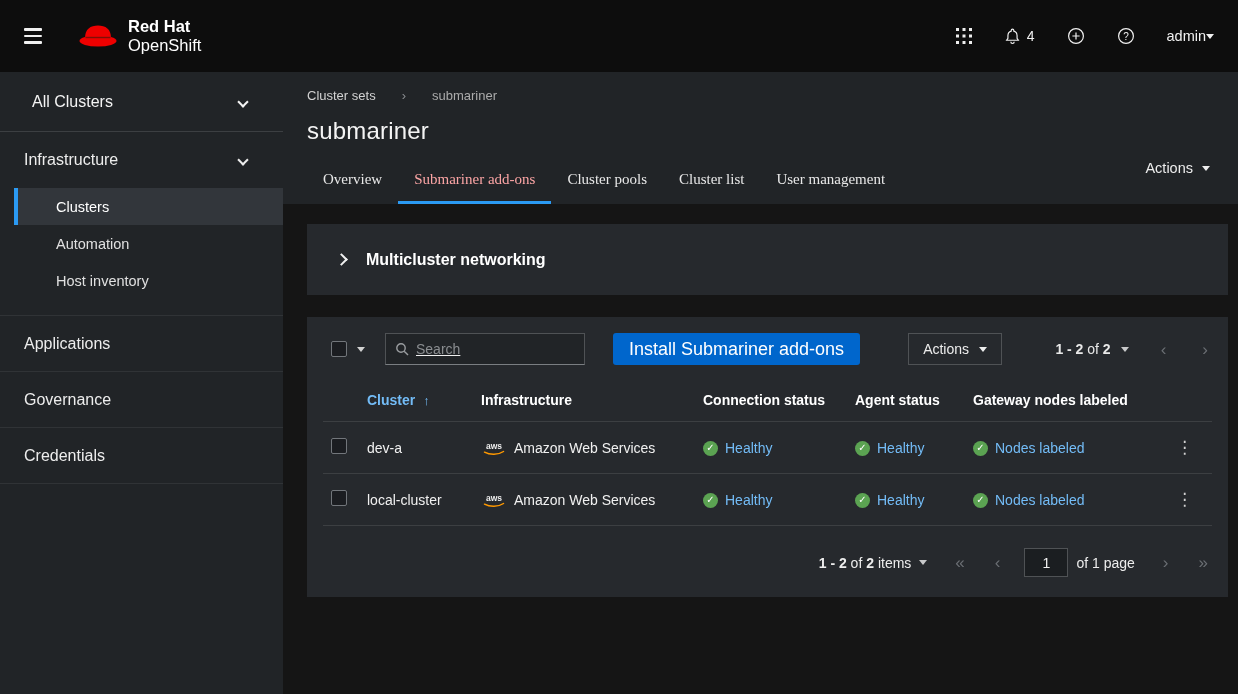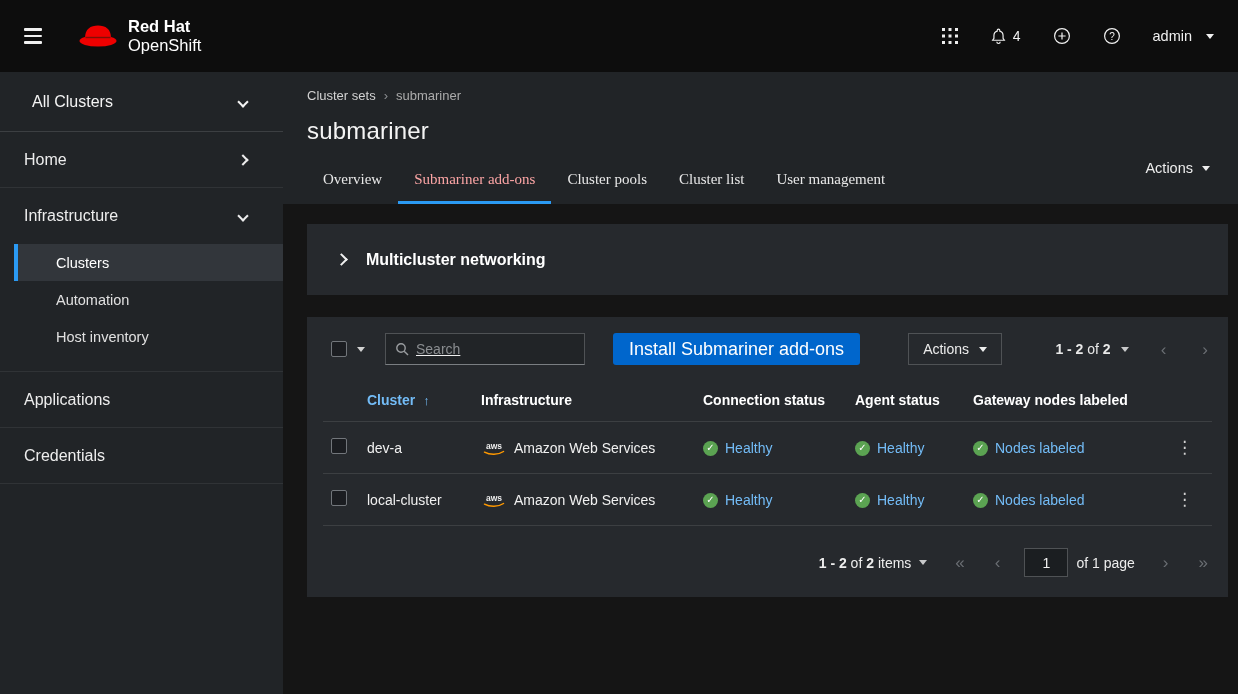--- a/index.html
+++ b/index.html
@@ -20,21 +20,21 @@
   .nav-toggle { width: 34px; height: 34px; display: flex; align-items: center; margin-right: 20px; }
   .hamburger { display: inline-flex; flex-direction: column; gap: 4px; }
   .hamburger i { display: block; width: 18px; height: 2.5px; background: #f0f0f0; border-radius: 1px; }
   .brand { display: flex; align-items: center; gap: 10px; }
   .brand-text { display: flex; flex-direction: column; line-height: 1.15; font-size: 16.5px; color: #fff; }
   .brand-b1 { font-weight: 700; }
   .brand-b2 { font-weight: 400; }
   .mast-right { margin-left: auto; display: flex; align-items: center; gap: 32px; }
   .icon-btn { display: flex; align-items: center; gap: 6px; color: #f0f0f0; }
   .notif-count { font-size: 14px; color: #f0f0f0; }
-  .user-btn { font-size: 14.5px; gap: 14px; }
+  .user-btn { font-size: 14.5px; gap: 0; }
   .caret {
     display: inline-block; width: 0; height: 0;
     border-left: 4px solid transparent; border-right: 4px solid transparent;
     border-top: 5px solid currentColor;
   }
 
   
   .sidebar {
     position: absolute; top: 72px; left: 0; bottom: 0; width: 283px;
     background: #212427; color: #ededed;
@@ -62,21 +62,21 @@
     height: 37px; display: flex; align-items: center;
     padding-left: 42px; font-size: 14.5px; color: #e0e0e0; cursor: pointer;
   }
   .subnav li.active {
     background: #32363b; border-left: 4px solid #2b9af3; padding-left: 38px; color: #fff;
   }
 
   
   .main { position: absolute; left: 283px; top: 72px; right: 0; bottom: 0; background: #151515; overflow: hidden; }
   .page-header { position: relative; background: #212427; padding: 16px 0 0 24px; }
-  .breadcrumb { display: flex; align-items: center; gap: 8px; font-size: 13px; }
+  .breadcrumb { display: flex; align-items: center; gap: 26px; font-size: 13px; }
   .crumb-link { color: #d2d2d2; }
   .crumb-sep { color: #8a8d90; font-size: 13px; }
   .crumb-cur { color: #ababab; }
   .page-title { margin: 14px 0 0; font-size: 24px; font-weight: 500; color: #f4f4f4; letter-spacing: 0.2px; }
   .page-actions {
     position: absolute; right: 28px; top: 88px;
     display: flex; align-items: center; gap: 9px; color: #ededed; font-size: 14.5px; cursor: pointer;
   }
   .tabs { display: flex; margin-top: 14px; font-family: Liberation Serif, serif; }
   .tab {
@@ -225,43 +225,42 @@
         <span class="caret"></span>
       </button>
     </div>
   </header>
 
   <nav class="sidebar">
     <div class="perspective">
       <span>All Clusters</span>
       <span class="chev down"></span>
     </div>
-    <div class="nav-item">
-      <span>Home</span>
-      <span class="chev right"></span>
-    </div>
     <div class="nav-group">
       <div class="nav-item">
         <span>Infrastructure</span>
         <span class="chev down"></span>
       </div>
       <ul class="subnav">
         <li class="active">
           <span>Clusters</span>
         </li>
         <li>
           <span>Automation</span>
         </li>
         <li>
           <span>Host inventory</span>
         </li>
       </ul>
     </div>
     <div class="nav-item">
       <span>Applications</span>
+    </div>
+    <div class="nav-item">
+      <span>Governance</span>
     </div>
     <div class="nav-item">
       <span>Credentials</span>
     </div>
   </nav>
 
   <main class="main">
 
     <div class="page-header">
       <nav class="breadcrumb">

